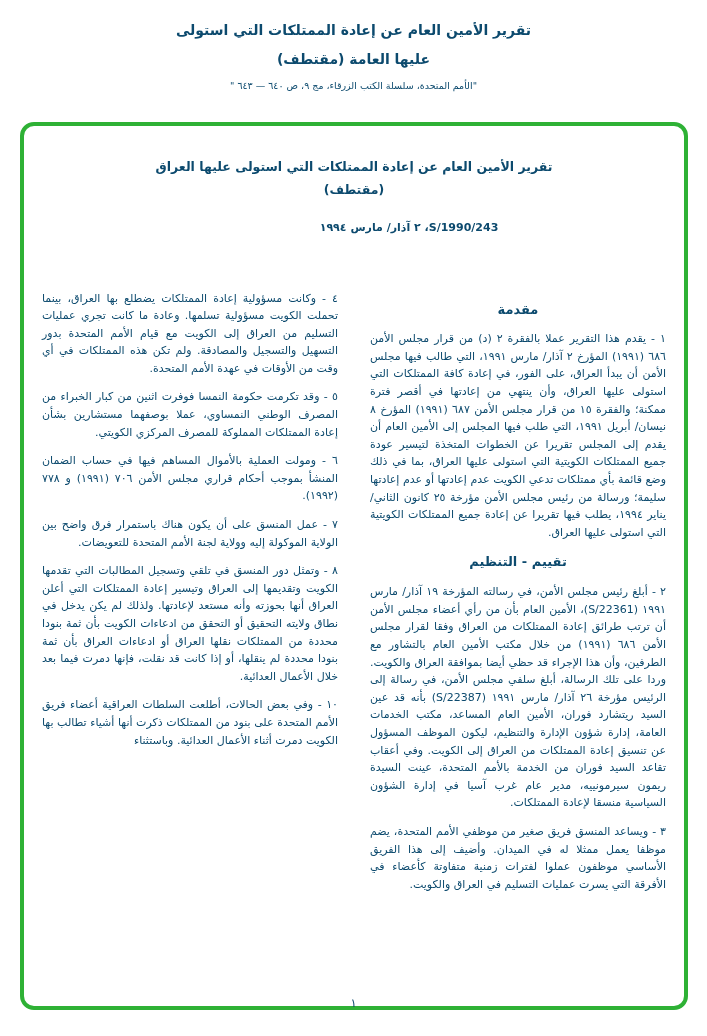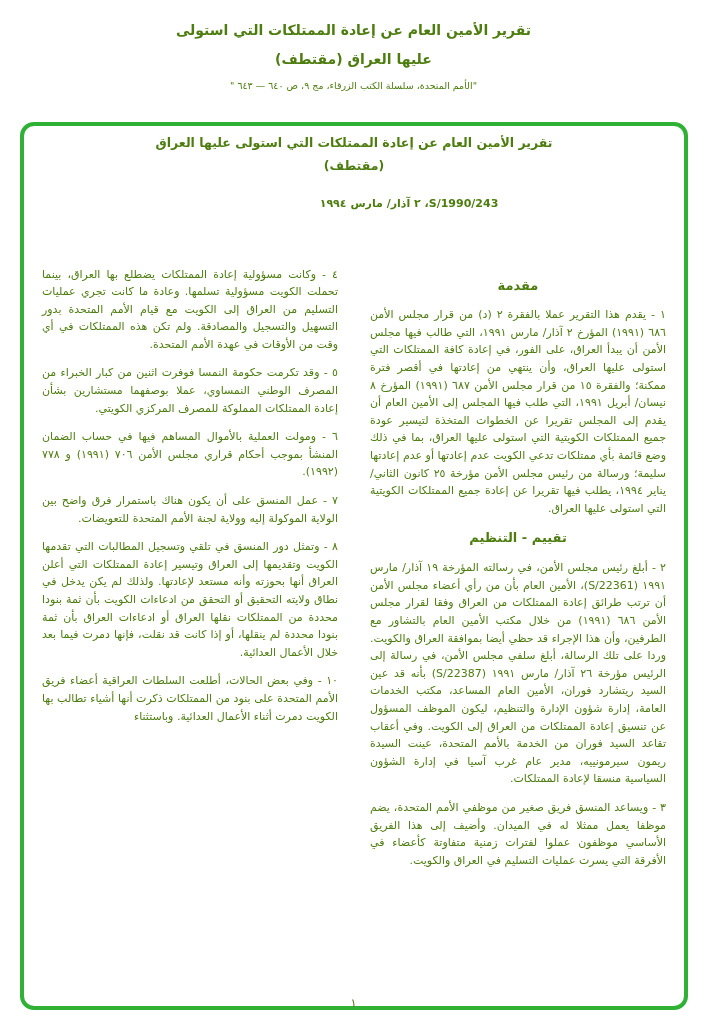--- a/index.html
+++ b/index.html
@@ -5,21 +5,21 @@
   :root { --frame-green: #2eb135; }
   * { box-sizing: border-box; }
   html, body { margin: 0; padding: 0; background: #ffffff; }
   .page {
     position: relative;
     width: 707px;
     height: 1036px;
     background: #ffffff;
     font-family: "DejaVu Sans", sans-serif;
     direction: rtl;
-    color: #4d7c0f;
+    color: #0c4a6e;
     overflow: hidden;
   }
   
   .page-header {
     position: absolute;
     top: 22px;
     left: 0;
     right: 0;
     text-align: center;
   }
@@ -36,21 +36,21 @@
   }
   
   .doc-frame {
     position: absolute;
     top: 122px;
     left: 20px;
     width: 668px;
     height: 888px;
     border: 4px solid var(--frame-green);
     border-radius: 14px;
-    padding: 2px 18px 10px 18px;
+    padding: 26px 18px 10px 18px;
     background: #ffffff;
   }
   .doc-title {
     text-align: center;
     font-weight: bold;
     font-size: 12.5px;
     line-height: 1.7;
     margin: 4px 0 0 0;
   }
   .doc-title.sub { margin-top: 2px; }
@@ -94,21 +94,21 @@
     font-size: 11.5px;
   }
 </style>
 </head>
 <body>
 
 <div class="page">
 
   <header class="page-header">
     <div class="hdr-title-1">تقرير الأمين العام عن إعادة الممتلكات التي استولى</div>
-    <div class="hdr-title-2">عليها العراق (مقتطف)</div>
+    <div class="hdr-title-2">عليها العامة (مقتطف)</div>
     <div class="hdr-source">"الأمم المتحدة، سلسلة الكتب الزرقاء، مج ٩، ص ٦٤٠ — ٦٤٣ "</div>
   </header>
 
   <section class="doc-frame">
     <div class="doc-title">تقرير الأمين العام عن إعادة الممتلكات التي استولى عليها العراق</div>
     <div class="doc-title sub">(مقتطف)</div>
     <div class="doc-ref">S/1990/243، ٢ آذار/ مارس ١٩٩٤</div>
 
     <div class="columns">
 

